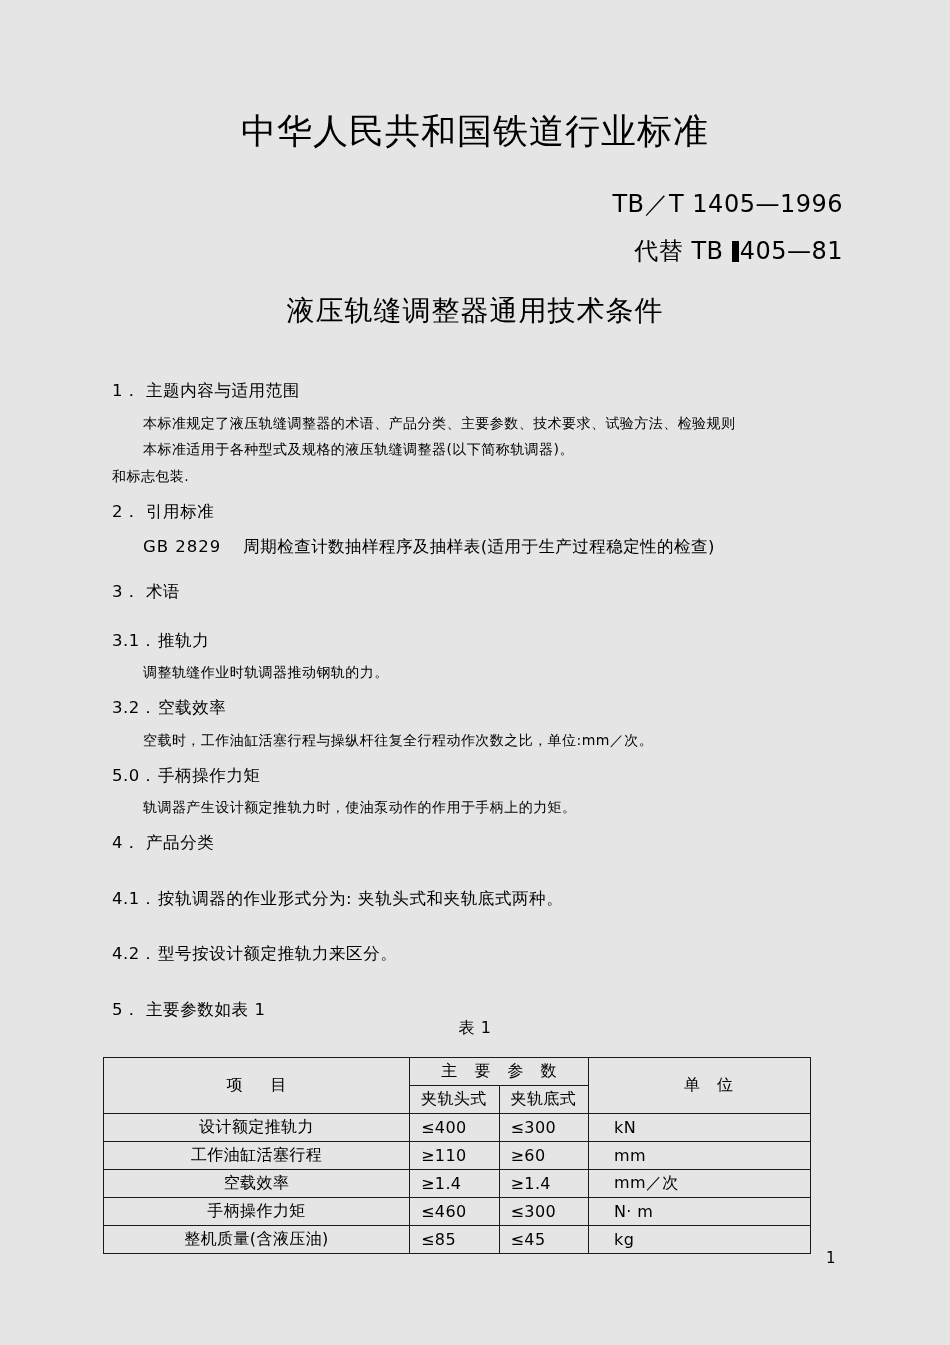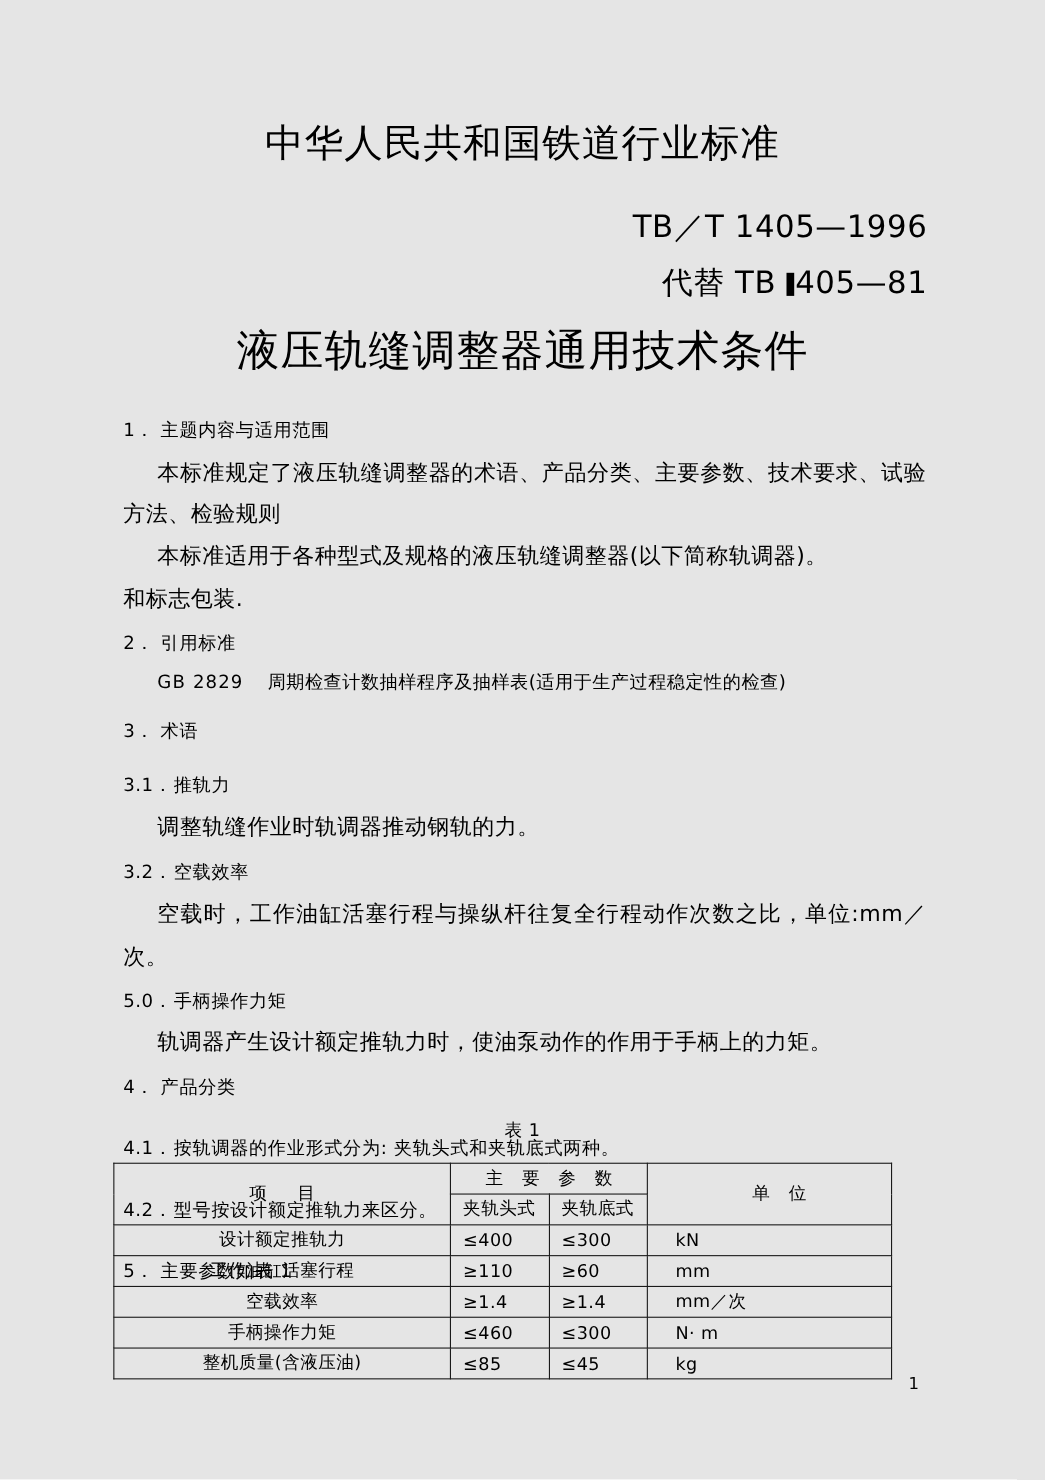--- a/index.html
+++ b/index.html
@@ -34,21 +34,21 @@
     line-height: 1.1;
   }
 
   .std-codes {
     position: absolute;
     right: 107px;
     top: 192px;
     text-align: right;
   }
   .std-code-line {
-    font-size: 28px;
+    font-size: 24px;
     line-height: 1.0;
     letter-spacing: 0.5px;
     white-space: nowrap;
   }
   .std-code-line.second {
     margin-top: 23px;
   }
   .bar-one {
     display: inline-block;
     width: 7px;
@@ -57,21 +57,21 @@
     vertical-align: -3px;
     margin-right: 1px;
   }
 
   .doc-subtitle {
     position: absolute;
     left: 0;
     top: 292px;
     width: 950px;
     text-align: center;
-    font-size: 39px;
+    font-size: 28px;
     font-weight: 400;
     letter-spacing: 1px;
   }
 
   
   .body-area {
     position: absolute;
     left: 112px;
     top: 378px;
     width: 730px;
@@ -92,21 +92,21 @@
   }
   .sec-num.wide {
     width: 46px;
     flex: 0 0 46px;
   }
   .sec-title {
     letter-spacing: 0.6px;
   }
 
   .para {
-    font-size: 20px;
+    font-size: 14px;
     line-height: 1.92;
     text-indent: 31px;
     letter-spacing: 0.45px;
     margin: 0;
     text-align: justify;
   }
   .para.noindent {
     text-indent: 0;
   }
 

